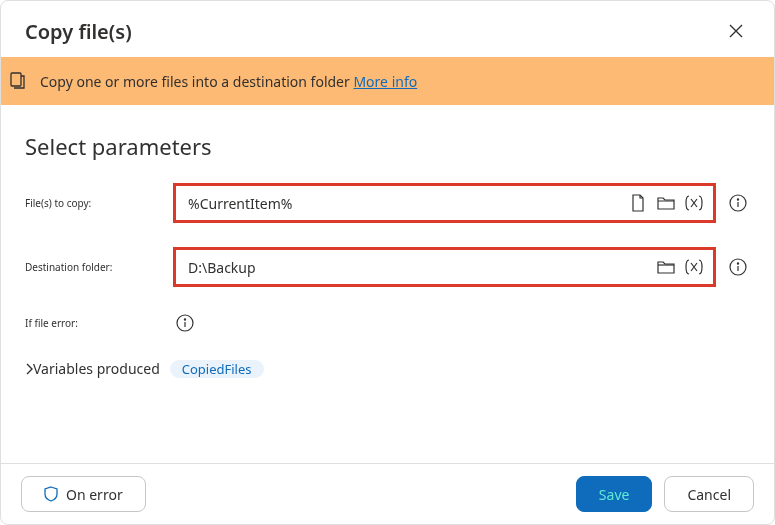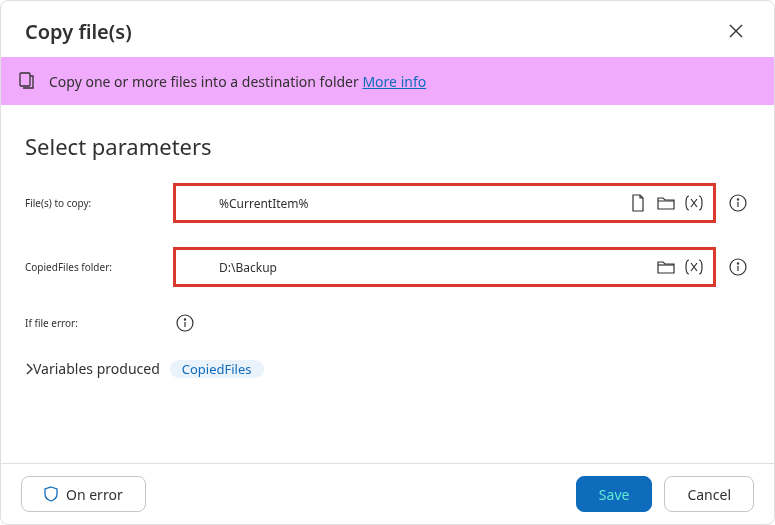--- a/index.html
+++ b/index.html
@@ -32,25 +32,25 @@
     font-size:20px;
     font-weight:600;
   }
   .close-btn {
     width:28px; height:28px;
     display:flex; align-items:center; justify-content:center;
     cursor:pointer;
     color:#323130;
   }
   .banner {
-    background:#f0abfc;
+    background:#fdba74;
     display:flex;
     align-items:center;
     gap:12px;
-    padding: 14px 16px;
+    padding: 14px 7px;
   }
   .banner .txt { color:#323130; }
   .banner a { color:#0f6cbd; text-decoration:underline; cursor:pointer; }
   .content {
     flex:1;
     padding: 20px 24px 0 24px;
     overflow:auto;
   }
   .section-title {
     font-size:22px;
@@ -77,25 +77,24 @@
     border: 3px solid #d93a2b;
     height: 40px;
     padding: 0 8px 0 10px;
     background:#fff;
     gap:6px;
   }
   .field-wrap input.textval {
     flex:1;
     border:none;
     outline:none;
-    font-size:12px;
+    font-size:14px;
     font-family:inherit;
     background:transparent;
     color:#323130;
-    margin-left:31px;
   }
   .field-wrap .chev {
     margin-left:auto;
   }
   .icon-btn {
     width:22px; height:22px;
     display:flex; align-items:center; justify-content:center;
     color:#323130;
     cursor:pointer;
   }
@@ -213,21 +212,21 @@
       <div class="info-btn">
         <svg width="18" height="18" viewBox="0 0 18 18" fill="none" stroke="currentColor" stroke-width="1.2">
             <circle cx="9" cy="9" r="8"></circle>
             <circle cx="9" cy="5.5" r="0.6" fill="currentColor"></circle>
             <path d="M9 8 v5"></path>
           </svg>
       </div>
     </div>
 
     <div class="row">
-      <div class="row-label">CopiedFiles folder:</div>
+      <div class="row-label">Destination folder:</div>
       <div class="field-wrap">
         <input class="textval" value="D:\Backup" style="">
         <div class="icon-btn">
           <svg width="18" height="16" viewBox="0 0 18 16" fill="none" stroke="currentColor" stroke-width="1.2">
             <path d="M1 3 h5 l2 2 h9 v9 h-16 z"></path>
               <path d="M1 6 h16"></path>
           </svg>
         </div>
         <div class="icon-btn">
           <svg width="20" height="16" viewBox="0 0 20 16" fill="none" stroke="currentColor" stroke-width="1.2">

